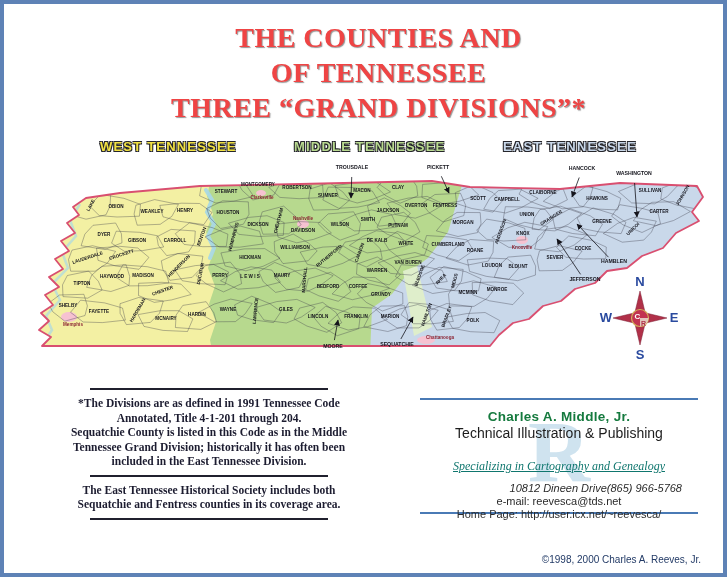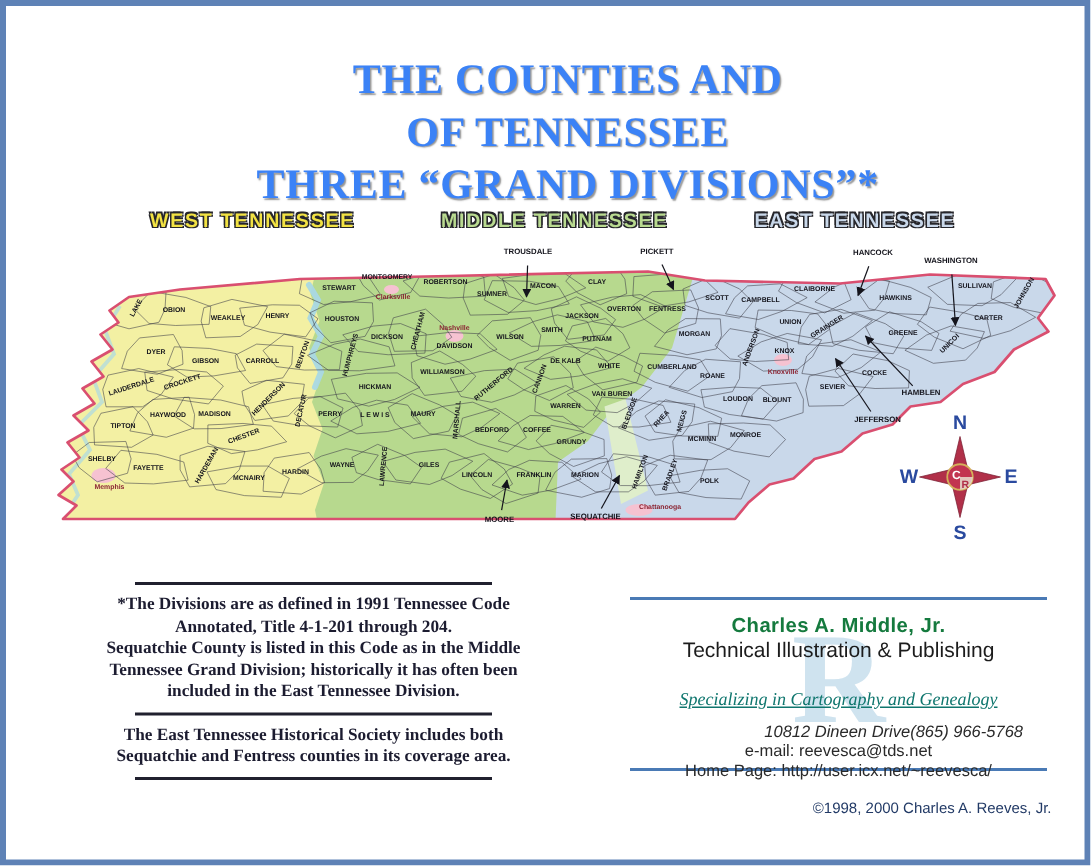--- a/index.html
+++ b/index.html
@@ -2,23 +2,23 @@
 <html><head>
 <meta charset="utf-8">
 <style>
   html,body{margin:0;padding:0;}
   body{
     width:727px;height:577px;position:relative;overflow:hidden;
     background:#ffffff;font-family:"Liberation Sans",sans-serif;
   }
   .frame{position:absolute;inset:0;border:4px solid #5e82b6;pointer-events:none;z-index:50;}
   .title{
-    position:absolute;top:36px;left:30px;width:697px;text-align:center;
+    position:absolute;top:20px;left:30px;width:697px;text-align:center;
     font-family:"Liberation Serif",serif;font-weight:bold;font-size:28px;line-height:35px;
-    color:#3b82f6;text-shadow:1px 1px 1px rgba(60,60,60,.55);letter-spacing:.5px;z-index:5;
+    color:#ef4444;text-shadow:1px 1px 1px rgba(60,60,60,.55);letter-spacing:.5px;z-index:5;
   }
   .region-hdr{
     position:absolute;top:139px;font-size:13px;font-weight:bold;letter-spacing:1.2px;z-index:6;
     text-shadow:-1px -1px 0 #26262b,1px -1px 0 #26262b,-1px 1px 0 #26262b,1px 1px 0 #26262b;
   }
   .hdr-west{left:86px;color:#f2e243;padding-left:14px;}
   .hdr-middle{left:294px;color:#b9da90;}
   .hdr-east{left:503px;color:#c9d8ea;}
   #map-svg{position:absolute;left:0;top:0;z-index:4;}
   #map-svg text{font-family:"Liberation Sans",sans-serif;}
@@ -39,21 +39,21 @@
     font-family:"Liberation Serif",serif;font-size:86px;font-weight:bold;color:#cfe3ef;
   }
   .card>div{position:relative;z-index:1;}
   .card .nm{margin-top:9px;font-size:13.5px;font-weight:bold;color:#157a3e;letter-spacing:.3px;}
   .card .sub{font-size:14px;color:#1c1c1c;margin-top:1px;}
   .card .spec{font-family:"Liberation Serif",serif;font-style:italic;font-size:12px;color:#0f766e;margin-top:18px;text-decoration:underline;}
   .card .addr{margin-top:8px;font-size:11px;color:#2a2a2a;text-align:left;padding:0 16px;line-height:13px;}
   .card .row1{display:flex;justify-content:flex-end;font-style:italic;}
   .card .rowc{text-align:center;}
   .copyright{
-    position:absolute;right:26px;top:534px;font-size:10px;color:#223a66;z-index:5;
+    position:absolute;right:26px;top:554px;font-size:10px;color:#223a66;z-index:5;
   }
 </style>
 </head>
 <body>
 
 <div class="frame"></div>
 
 <div class="title">
   <div>THE COUNTIES AND</div>
   <div>OF TENNESSEE</div>

